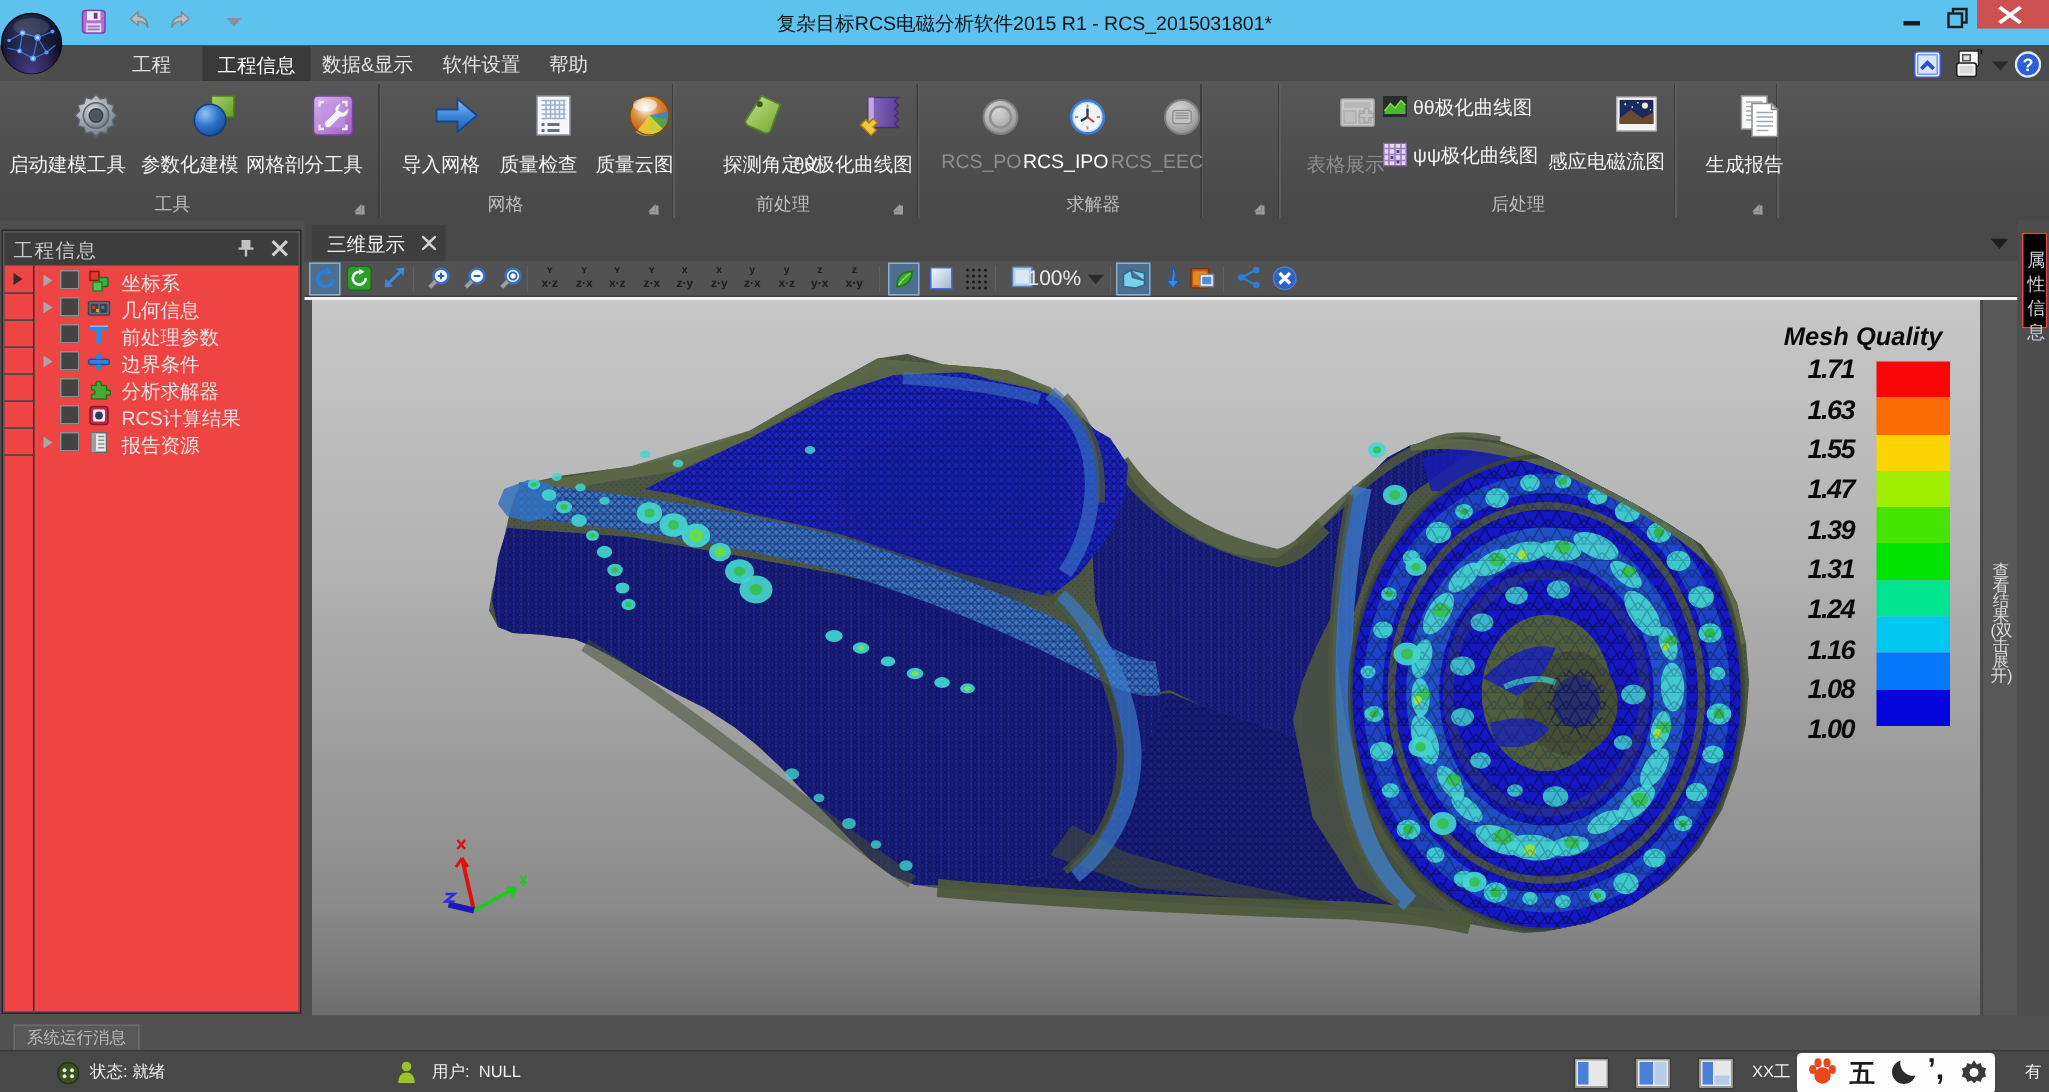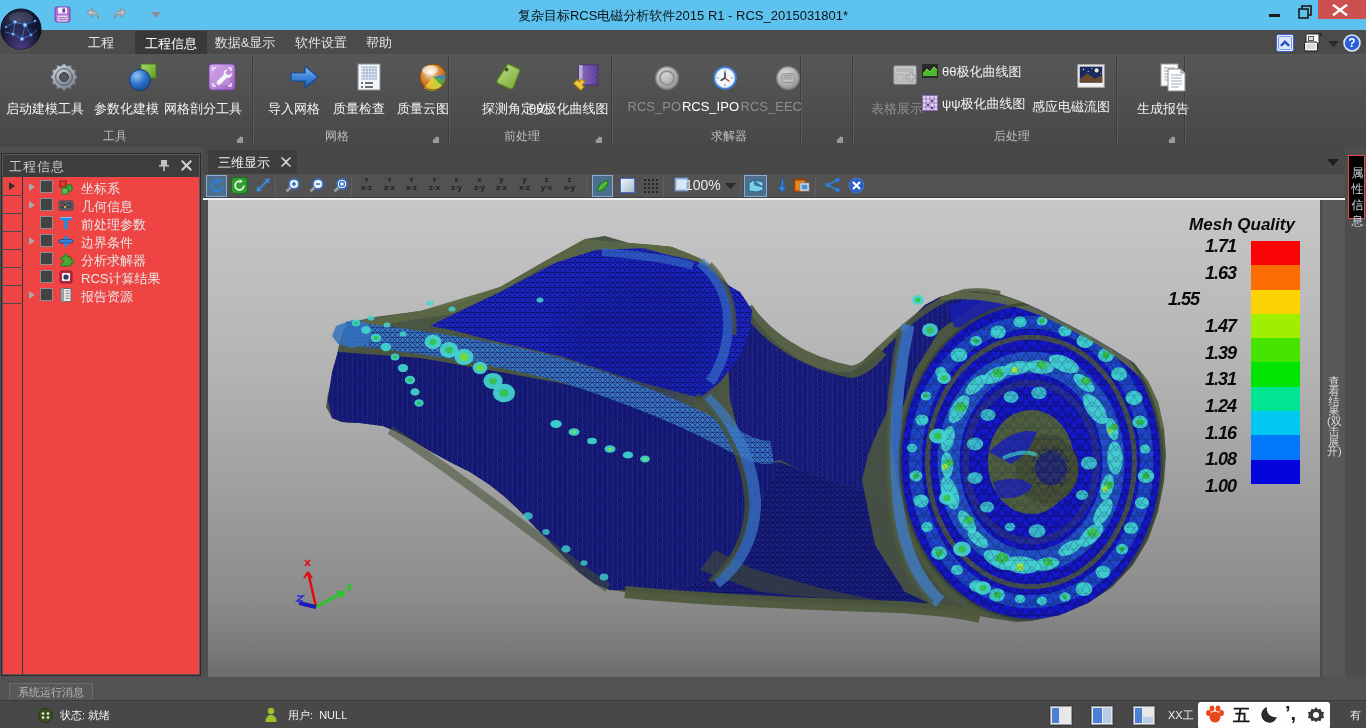--- a/index.html
+++ b/index.html
@@ -833,21 +833,21 @@
 <path d="M347,584 L351,589 M351,584 L347,589 M349,586 L349,591" stroke="#22c822" stroke-width="1.4"></path>
 <path d="M316,607 L299,603" stroke="#1a1ab8" stroke-width="4"></path>
 <path d="M297,596 L303,596 L297,601 L303,601" stroke="#2a2ae0" stroke-width="1.6" fill="none"></path>
 </g>
 </svg>
 </div>
 
 <div class="abs" id="lgtitle">Mesh Quality</div>
 <div class="abs lgnum" style="left:1164px;top:233px;">1.71</div>
 <div class="abs lgnum" style="left:1164px;top:260px;">1.63</div>
-<div class="abs lgnum" style="left:1127px;top:286px;">1.55</div>
+<div class="abs lgnum" style="left:1164px;top:286px;">1.55</div>
 <div class="abs lgnum" style="left:1164px;top:313px;">1.47</div>
 <div class="abs lgnum" style="left:1164px;top:340px;">1.39</div>
 <div class="abs lgnum" style="left:1164px;top:366px;">1.31</div>
 <div class="abs lgnum" style="left:1164px;top:393px;">1.24</div>
 <div class="abs lgnum" style="left:1164px;top:420px;">1.16</div>
 <div class="abs lgnum" style="left:1164px;top:446px;">1.08</div>
 <div class="abs lgnum" style="left:1164px;top:473px;">1.00</div>
 <div class="abs" id="lgbar">
  <div style="background:#f90506;"></div>
       <div style="background:#fb6c03;"></div>

